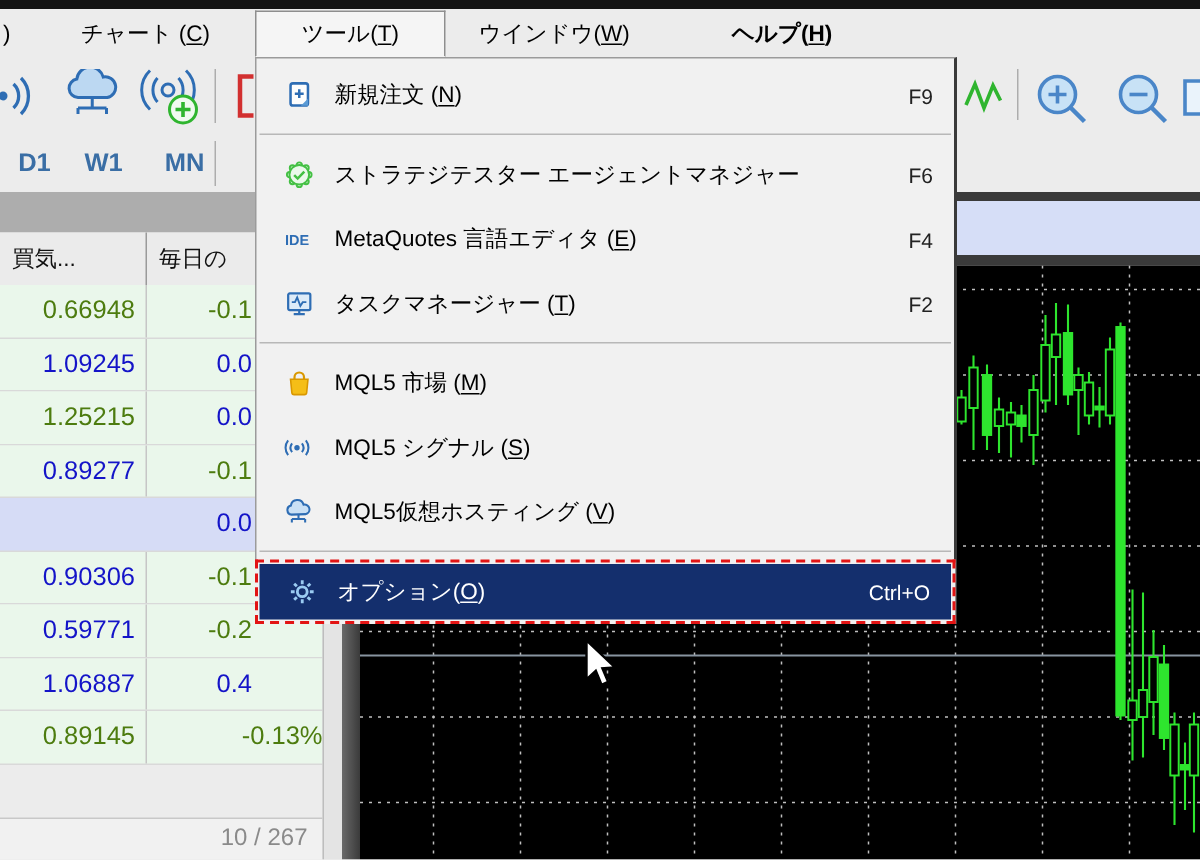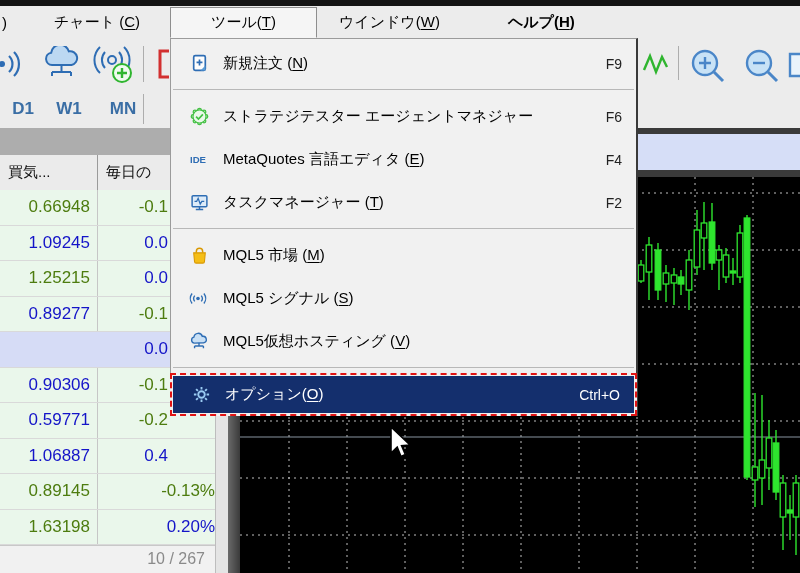--- a/index.html
+++ b/index.html
@@ -8,21 +8,21 @@
   u{text-decoration:underline;text-underline-offset:2px;}
 
   
   .titlebar{position:absolute;left:0;top:0;width:800px;height:6px;background:#141414;}
   .menubar{position:absolute;left:0;top:6px;width:800px;height:32px;background:#ECECEC;
            display:flex;align-items:center;font-size:15px;}
   .mb-overflow{margin-left:2px;width:10px;}
   .mb-item{padding:4px 8px;white-space:nowrap;}
   .mb-chart{margin-left:34px;}
   .mb-pressed{margin-left:22px;background:#F5F5F5;border:1px solid #8E8E8E;border-bottom:1px solid #F5F5F5;
-              padding:5px 40px;}
+              padding:5px 30px;}
   .mb-window{margin-left:14px;}
   .mb-help{margin-left:52px;font-weight:bold;}
 
   
   .tb-left{position:absolute;left:0;top:38px;width:232px;height:52px;background:#ECECEC;overflow:hidden;}
   .tb-icon{position:absolute;top:10px;}
   .v-sep{position:absolute;width:1px;background:#ADADAD;}
   .tf-row{position:absolute;left:0;top:90px;width:232px;height:38px;background:#ECECEC;
           display:flex;align-items:center;font-size:17px;font-weight:700;color:#3A6EA5;}
   .tf-btn{width:46px;text-align:center;cursor:default;}
@@ -165,24 +165,20 @@
     <span class="c1 up">0.59771</span>
     <span class="c2 down">-0.2</span>
   </div>
     <div class="mw-row cut">
     <span class="c1 up">1.06887</span>
     <span class="c2 up">0.4</span>
   </div>
     <div class="mw-row">
     <span class="c1 down">0.89145</span>
     <span class="c2 down">-0.13%</span>
-  </div>
-    <div class="mw-row">
-    <span class="c1 down">1.63198</span>
-    <span class="c2 up">0.20%</span>
   </div>
   </div>
 <div class="mw-foot">10 / 267</div>
 <div class="mw-scroll"></div>
 <div class="splitter"></div>
 
 <div class="chart-win">
   <div class="cw-gray"></div>
   <div class="cw-b1"></div>
   <div class="cw-lav"></div>

